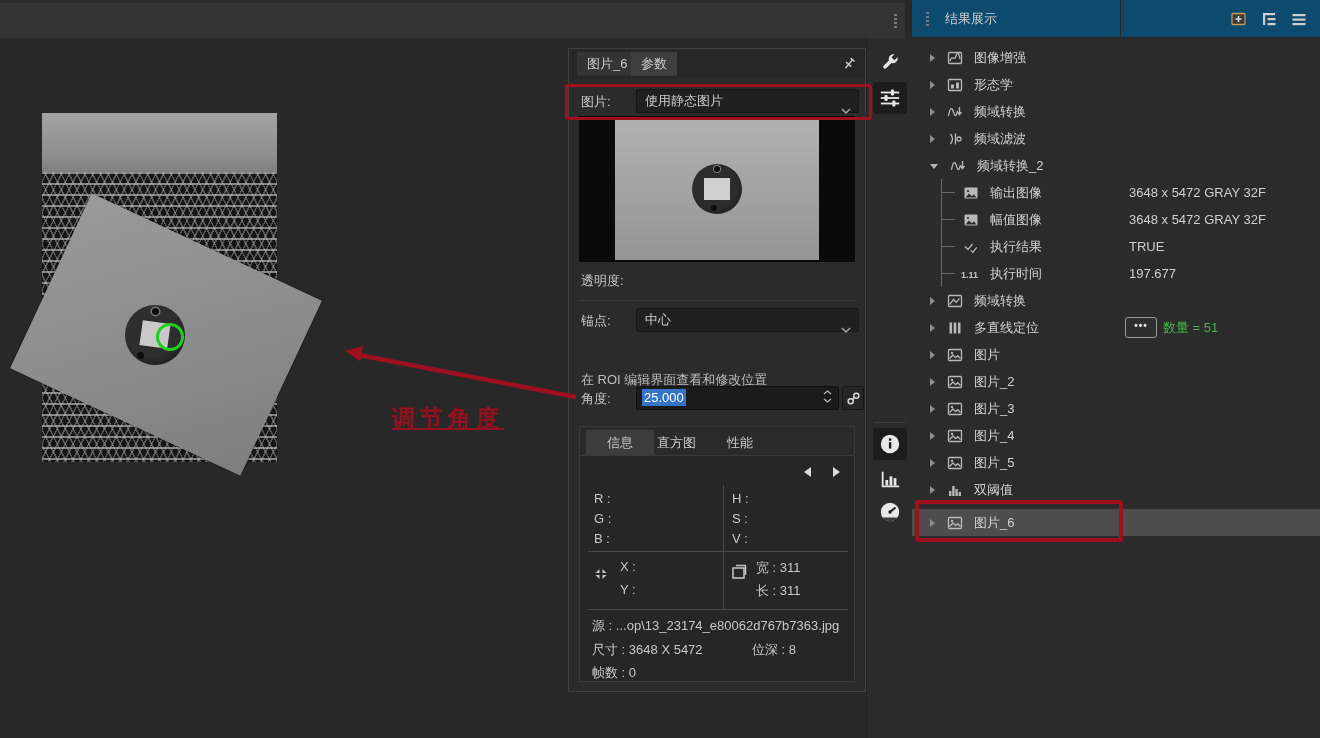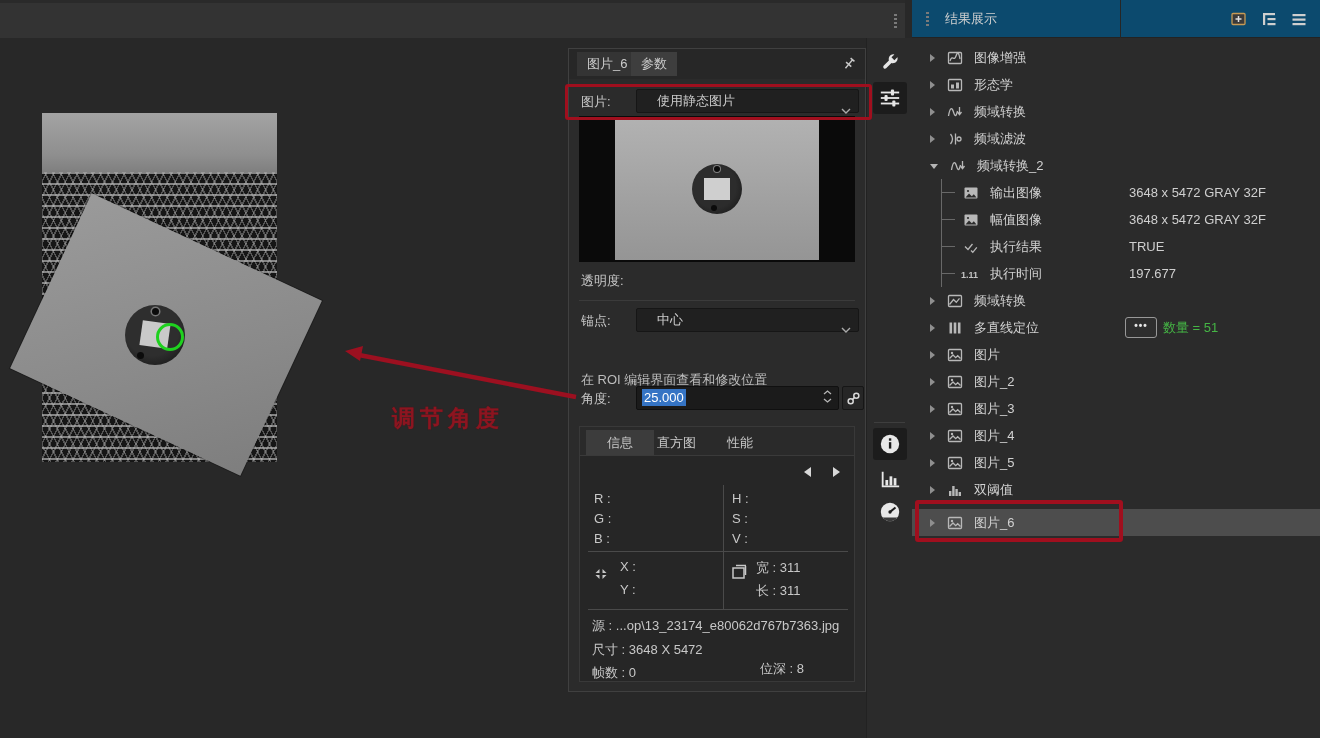--- a/index.html
+++ b/index.html
@@ -25,37 +25,37 @@
      box-shadow:0 0 0 1px rgba(0,0,0,.25);}
   .flange{position:absolute;left:125px;top:267px;width:60px;height:60px;border-radius:50%;
      background:radial-gradient(circle at 45% 40%,#2e2e2e 55%,#101010 100%);}
   .flange .hole-sq{position:absolute;left:16px;top:17px;width:28px;height:25px;background:#c9c9c9;transform:rotate(8deg);}
   .flange .hole-t{position:absolute;left:27px;top:3px;width:7px;height:7px;border-radius:50%;background:#0b0b0b;box-shadow:0 0 0 1.5px #777;}
   .flange .hole-b{position:absolute;left:12px;top:47px;width:7px;height:7px;border-radius:50%;background:#0b0b0b;}
   .green-ring{position:absolute;left:156px;top:285px;width:22px;height:22px;border:3px solid #1fd11f;border-radius:50%;}
   
   .arrow-svg{position:absolute;left:0;top:0;width:1320px;height:738px;pointer-events:none;z-index:60;}
   .ann-text{position:absolute;left:392px;top:403px;z-index:60;font-size:23px;font-weight:bold;
-     color:#8c1520;letter-spacing:5px;text-shadow:0 0 1px #6b1018;}
+     color:#8c1520;letter-spacing:5px;text-shadow:0 0 1px #6b1018;text-decoration:underline;}
   .red-box{position:absolute;z-index:55;border-radius:3px;pointer-events:none;}
   .red-box-1{left:565px;top:84px;width:301px;height:30px;border:3px solid #a00f1e;}
   .red-box-2{left:915px;top:500px;width:200px;height:34px;border:4px solid #a00f1e;}
   
   .panel{position:absolute;left:568px;top:48px;width:298px;height:644px;background:#2b2b2b;
      border:1px solid #404040;box-sizing:border-box;z-index:20;}
   .ptabbar{position:relative;height:30px;background:#272727;}
   .ptab{position:absolute;top:3px;height:24px;line-height:24px;padding:0 10px;color:#cccccc;}
   .ptab.t0{left:8px;background:#343434;}
   .ptab.t1{left:62px;background:#3e3e3e;}
   .pin{position:absolute;right:8px;top:7px;width:16px;height:16px;}
   .prow{position:absolute;left:0;width:100%;height:24px;}
   .plabel{position:absolute;left:12px;top:4px;color:#c8c8c8;}
   .field{position:absolute;left:67px;top:0;width:223px;height:24px;background:#202020;
      border:1px solid #161616;box-sizing:border-box;border-radius:2px;color:#cccccc;
-     line-height:22px;padding-left:20px;}
+     line-height:22px;padding-left:8px;}
   .chev{position:absolute;right:7px;top:9px;}
   .spin{position:absolute;right:6px;top:3px;display:flex;flex-direction:column;gap:3px;}
   .preview{position:absolute;left:10px;top:67px;width:276px;height:146px;background:#0a0a0a;
      display:flex;align-items:center;justify-content:center;}
   .pimg{position:relative;width:204px;height:142px;background:linear-gradient(180deg,#b2b2b2,#a0a0a0 60%,#959595);}
   .pimg .pflange{position:absolute;left:77px;top:46px;width:50px;height:50px;border-radius:50%;
      background:radial-gradient(circle at 45% 45%,#2c2c2c 55%,#121212 100%);}
   .pimg .psq{position:absolute;left:12px;top:14px;width:26px;height:22px;background:#cfcfcf;}
   .pimg .pht{position:absolute;left:22px;top:2px;width:6px;height:6px;border-radius:50%;background:#0b0b0b;box-shadow:0 0 0 1px #808080;}
   .pimg .phb{position:absolute;left:19px;top:41px;width:6px;height:6px;border-radius:50%;background:#0b0b0b;}
@@ -258,21 +258,21 @@
             <path d="M6 2.5 h10 M15.5 3 v9"></path>
           </svg>
       </span>
       <span class="ilabel" style="left:176px;top:132px;"><span>宽 : </span><span>311</span></span>
       <span class="ilabel" style="left:176px;top:155px;"><span>长 : </span><span>311</span></span>
 
       <div class="hline" style="top:182px;"></div>
 
       <span class="ilabel" style="left:12px;top:190px;white-space:nowrap;"><span>源    : </span><span>...op\13_23174_e80062d767b7363.jpg</span></span>
       <span class="ilabel" style="left:12px;top:214px;"><span>尺寸 : </span><span>3648 X 5472</span></span>
-      <span class="ilabel" style="left:180px;top:214px;margin-top:19px;"><span>位深 : </span><span>8</span></span>
+      <span class="ilabel" style="left:172px;top:214px;"><span>位深 : </span><span>8</span></span>
       <span class="ilabel" style="left:12px;top:237px;"><span>帧数 : </span><span>0</span></span>
     </div>
   </div>
 
   <div class="toolstrip">
     <span class="tool" style="top:8px;">
       <svg width="22" height="22" viewBox="0 0 24 24">
           <path fill="#e6e6e6" d="M20.2 7.1a5.2 5.2 0 0 1-6.6 6l-5.8 5.8a2 2 0 0 1-2.8-2.8l5.8-5.8a5.2 5.2 0 0 1 6-6.6L13.6 6.9l3.2 3.2 3.2-3.2c.1.1.2.1.2.2z"></path>
         </svg>
     </span>

